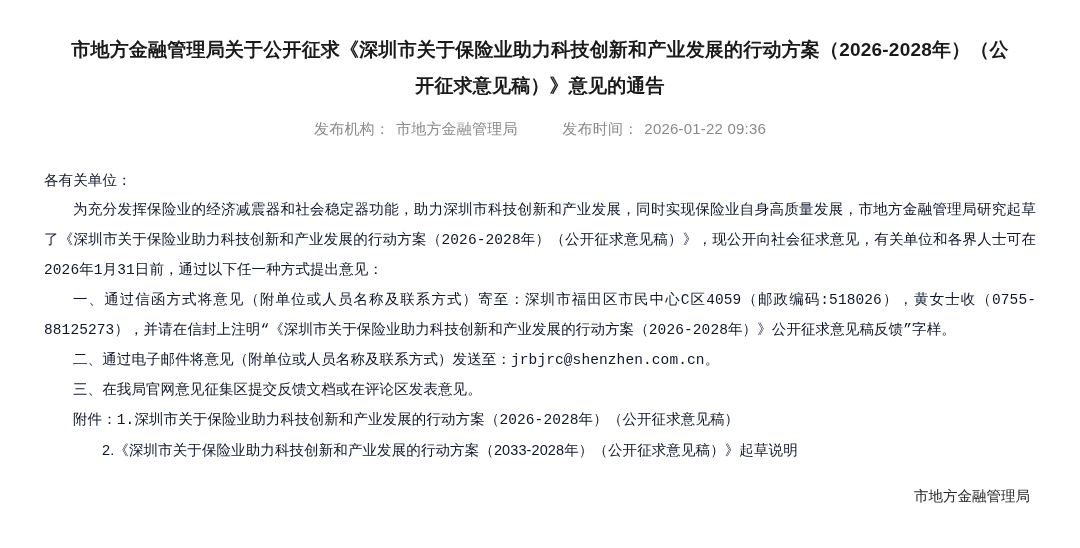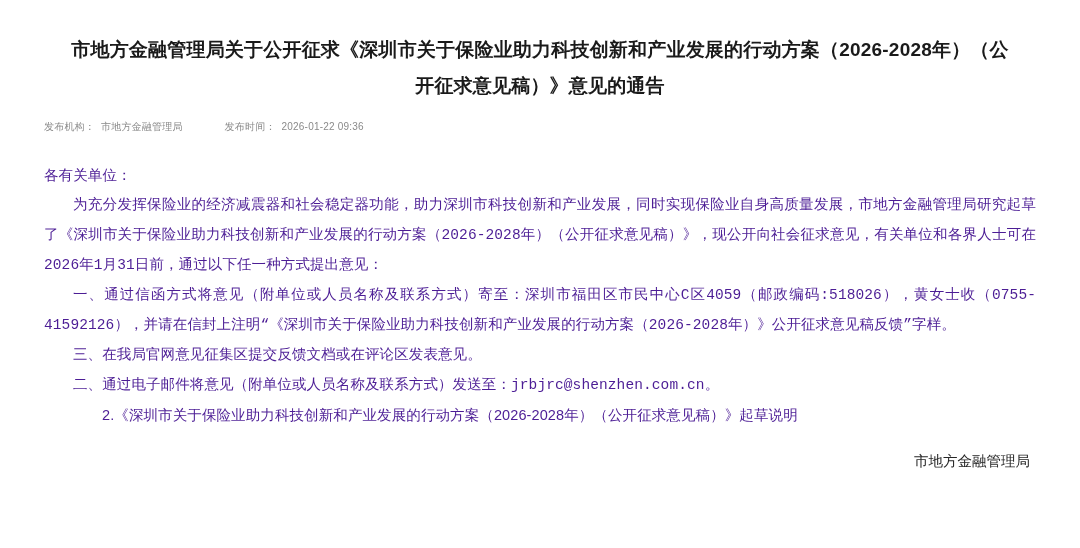--- a/index.html
+++ b/index.html
@@ -24,35 +24,36 @@
   .doc-title {
     font-size: 19px;
     font-weight: bold;
     line-height: 36px;
     text-align: center;
     color: #1a1a1a;
     letter-spacing: 0.2px;
     margin: 8px 18px 0 18px;
   }
   .meta {
-    font-size: 10px;
+    text-align: center;
+    font-size: 15px;
     color: #8a8a8a;
     margin-top: 16px;
     letter-spacing: 0.2px;
   }
   .meta .meta-item { display: inline-block; }
   .meta .meta-label { color: #8a8a8a; }
   .meta .meta-value { color: #8a8a8a; margin-left: 6px; }
   .meta .meta-gap { display: inline-block; width: 36px; }
 
   .body-text {
     margin-top: 26px;
     font-size: 14.5px;
     line-height: 30px;
-    color: #4c1d95;
+    color: #0f172a;
     text-align: justify;
     letter-spacing: 0.1px;
   }
   .para { margin: 0; }
   .para.indent { text-indent: 2em; font-family: Liberation Mono, monospace; }
   .para.attach-sub {
     text-indent: 4em;
   }
   .sign {
     margin-top: 16px;
@@ -72,23 +73,24 @@
 
   <div class="meta">
     <span class="meta-item"><span class="meta-label">发布机构：</span><span class="meta-value">市地方金融管理局</span></span>
     <span class="meta-gap"></span>
     <span class="meta-item"><span class="meta-label">发布时间：</span><span class="meta-value">2026-01-22 09:36</span></span>
   </div>
 
   <div class="body-text">
     <p class="para">各有关单位：</p>
     <p class="para indent">为充分发挥保险业的经济减震器和社会稳定器功能，助力深圳市科技创新和产业发展，同时实现保险业自身高质量发展，市地方金融管理局研究起草了《深圳市关于保险业助力科技创新和产业发展的行动方案（2026-2028年）（公开征求意见稿）》，现公开向社会征求意见，有关单位和各界人士可在2026年1月31日前，通过以下任一种方式提出意见：</p>
-    <p class="para indent">一、通过信函方式将意见（附单位或人员名称及联系方式）寄至：深圳市福田区市民中心C区4059（邮政编码:518026），黄女士收（0755-41592126），并请在信封上注明“《深圳市关于保险业助力科技创新和产业发展的行动方案（2026-2028年）》公开征求意见稿反馈”字样。</p>
+    <p class="para indent">一、通过信函方式将意见（附单位或人员名称及联系方式）寄至：深圳市福田区市民中心C区4059（邮政编码:518026），黄女士收（0755-88125273），并请在信封上注明“《深圳市关于保险业助力科技创新和产业发展的行动方案（2026-2028年）》公开征求意见稿反馈”字样。</p>
+    <p class="para indent">二、通过电子邮件将意见（附单位或人员名称及联系方式）发送至：jrbjrc@shenzhen.com.cn。</p>
     <p class="para indent">三、在我局官网意见征集区提交反馈文档或在评论区发表意见。</p>
-    <p class="para indent">二、通过电子邮件将意见（附单位或人员名称及联系方式）发送至：jrbjrc@shenzhen.com.cn。</p>
-    <p class="para attach-sub">2.《深圳市关于保险业助力科技创新和产业发展的行动方案（2026-2028年）（公开征求意见稿）》起草说明</p>
+    <p class="para indent">附件：1.深圳市关于保险业助力科技创新和产业发展的行动方案（2026-2028年）（公开征求意见稿）</p>
+    <p class="para attach-sub">2.《深圳市关于保险业助力科技创新和产业发展的行动方案（2033-2028年）（公开征求意见稿）》起草说明</p>
   </div>
 
   <div class="sign">
     <div>市地方金融管理局</div>
   </div>
 
 </div>
 
 </body></html>

